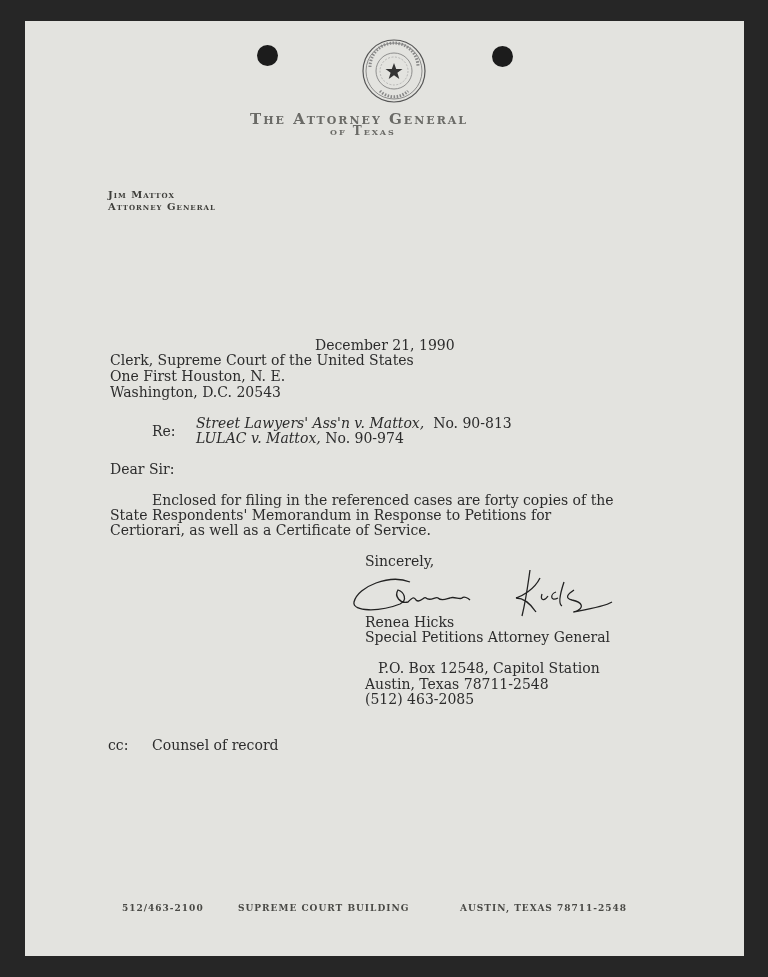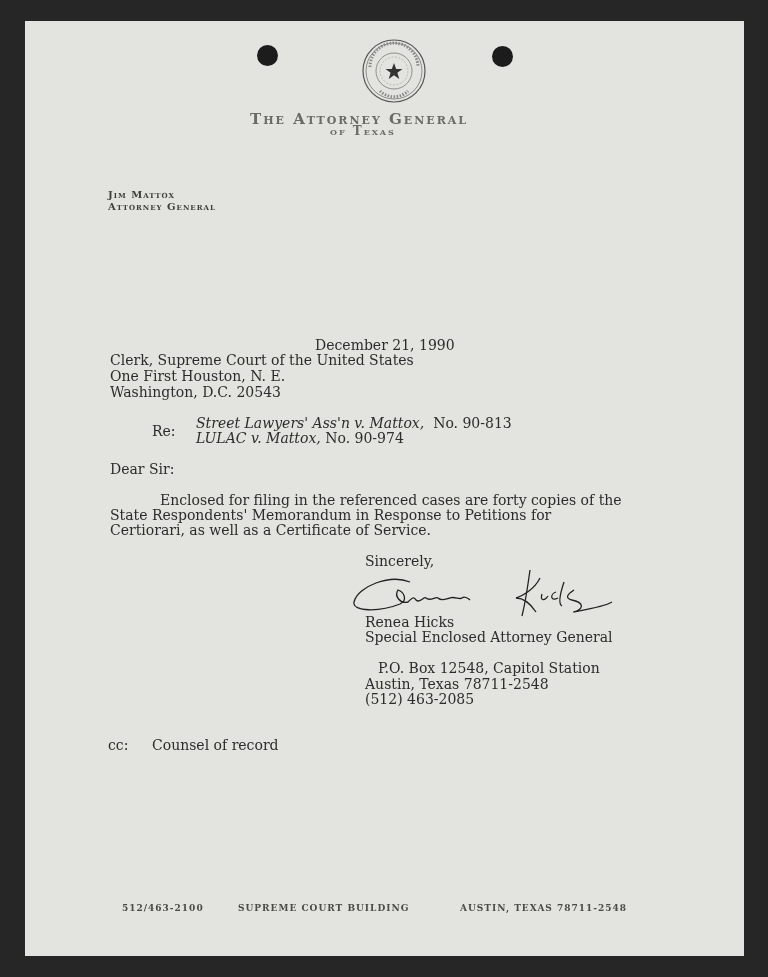--- a/index.html
+++ b/index.html
@@ -48,33 +48,33 @@
   <span class="it">Street Lawyers' Ass'n v. Mattox,</span>&nbsp;
   <span>No. 90-813</span>
 </div>
 <div class="txt" style="left:196px;top:430px;">
   <span class="it">LULAC v. Mattox,</span>
   <span>No. 90-974</span>
 </div>
 
 <div class="txt" style="left:110px;top:461px;">Dear Sir:</div>
 
-<div class="txt" style="left:152px;top:492px;margin-left:8px;">Enclosed for filing in the referenced cases are forty copies of the</div>
+<div class="txt" style="left:152px;top:492px;">Enclosed for filing in the referenced cases are forty copies of the</div>
 <div class="txt" style="left:110px;top:507px;">State Respondents' Memorandum in Response to Petitions for</div>
 <div class="txt" style="left:110px;top:522px;">Certiorari, as well as a Certificate of Service.</div>
 
 <div class="txt" style="left:365px;top:553px;">Sincerely,</div>
 
 <svg style="position:absolute;left:350px;top:568px;width:270px;height:52px;" viewBox="0 0 270 52">
   <path d="M60 14 C40 6 8 18 4 34 C2 44 30 44 50 36 C58 32 54 24 48 22 C44 28 50 36 58 34 C62 30 64 28 66 32 C70 36 74 28 76 30 C80 34 86 28 88 30 C92 34 98 30 100 30 C104 28 110 32 112 30 C114 28 118 30 120 32" fill="none" stroke="#222" stroke-width="1.3"></path>
   <path d="M180 2 C178 16 176 32 172 48 M190 10 C184 22 172 28 166 30 C176 30 182 38 186 44 M192 26 C190 32 194 34 198 28 M206 24 C200 26 200 34 208 30 M214 14 C210 26 208 36 212 38 M224 22 C218 26 214 30 222 32 C232 34 236 40 224 44 C220 44 252 40 262 34" fill="none" stroke="#222" stroke-width="1.3"></path>
 </svg>
 
 <div class="txt" style="left:365px;top:614px;">Renea Hicks</div>
-<div class="txt" style="left:365px;top:629px;">Special Enclosed Attorney General</div>
+<div class="txt" style="left:365px;top:629px;">Special Petitions Attorney General</div>
 
 <div class="txt" style="left:365px;top:660px;margin-left:13px;">P.O. Box 12548, Capitol Station</div>
 <div class="txt" style="left:365px;top:676px;">Austin, Texas  78711-2548</div>
 <div class="txt" style="left:365px;top:691px;">(512)  463-2085</div>
 
 <div class="txt" style="left:108px;top:737px;">cc:</div>
 <div class="txt" style="left:152px;top:737px;">Counsel of record</div>
 
 <div class="foot" style="left:122px;">512/463-2100</div>
 <div class="foot" style="left:238px;">SUPREME COURT BUILDING</div>

